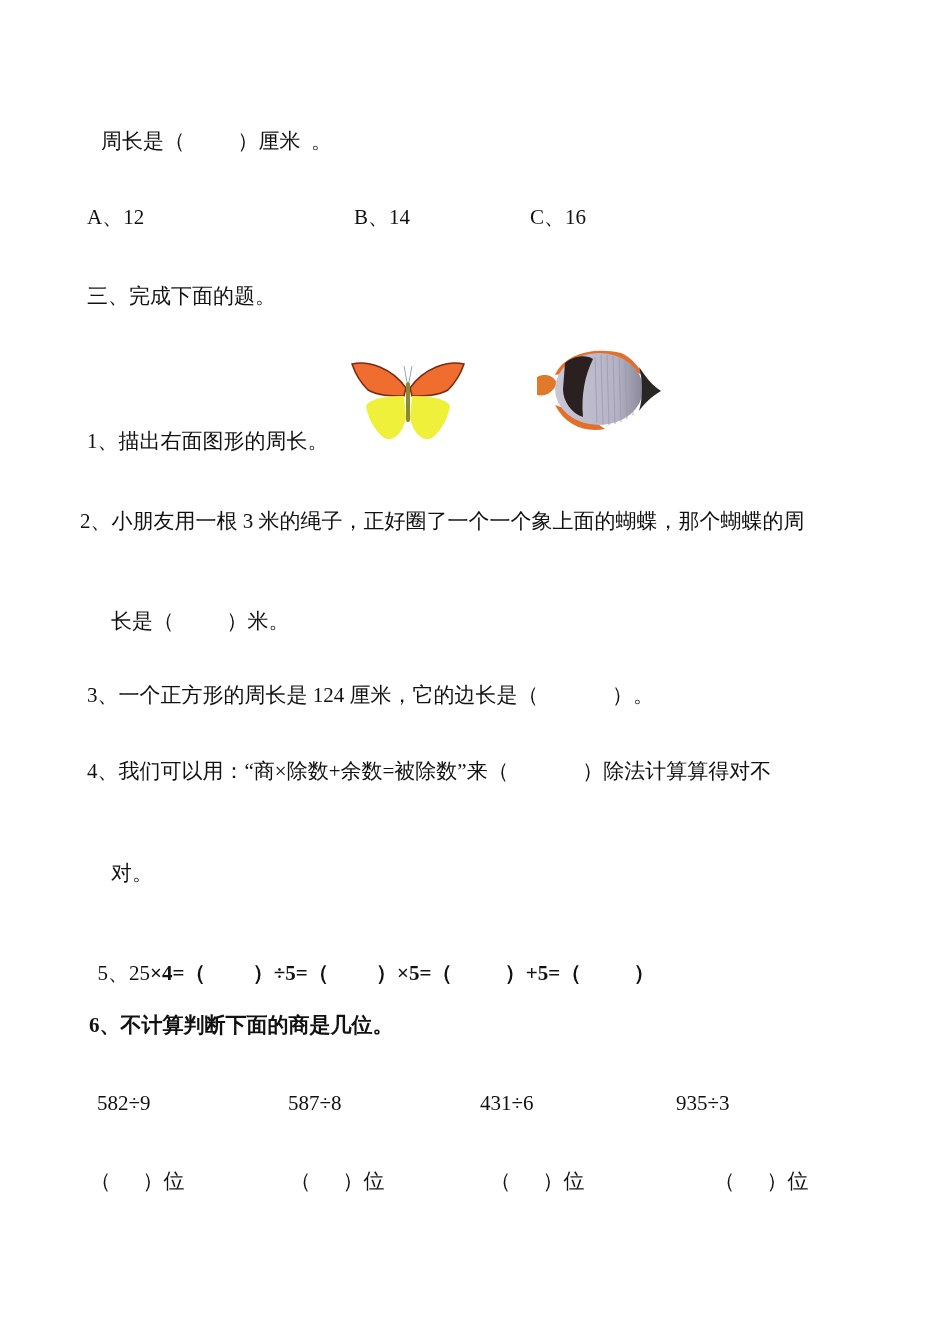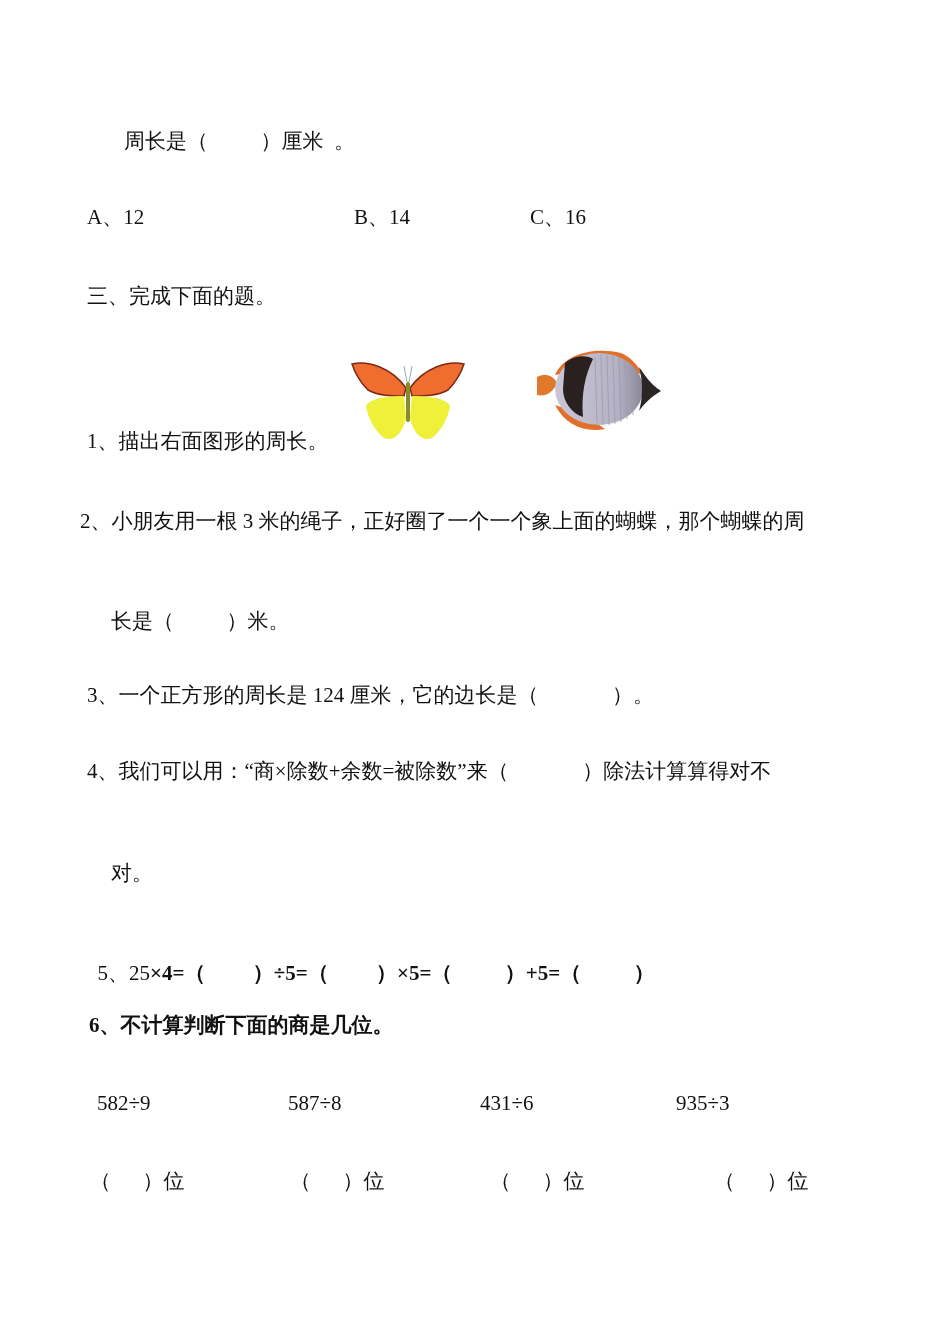--- a/index.html
+++ b/index.html
@@ -5,21 +5,21 @@
   html, body { margin: 0; padding: 0; background: #ffffff; }
   body { width: 950px; height: 1344px; position: relative; overflow: hidden;
          font-family: "Liberation Serif", "DejaVu Serif", serif; color: #111; }
   .line { position: absolute; font-size: 21px; line-height: 26px; white-space: pre; }
   .bold { font-weight: bold; }
   .img { position: absolute; }
 </style>
 </head>
 <body>
 
-<div class="line" style="left:124px; top:128px;">周长是（          ）厘米  。</div>
+<div class="line" style="left:101px; top:128px;">周长是（          ）厘米  。</div>
 
 <div class="line" style="left:87px; top:204px;text-align:center;">A、12</div>
 <div class="line" style="left:315px; top:204px;margin-left:39px;">B、14</div>
 <div class="line" style="left:530px; top:204px;">C、16</div>
 
 <div class="line" style="left:87px; top:283px;">三、完成下面的题。</div>
 
 <div class="img" style="left:348px; top:358px; width:120px; height:86px;">
   <svg width="120" height="86" viewBox="0 0 120 86">
     <defs>

